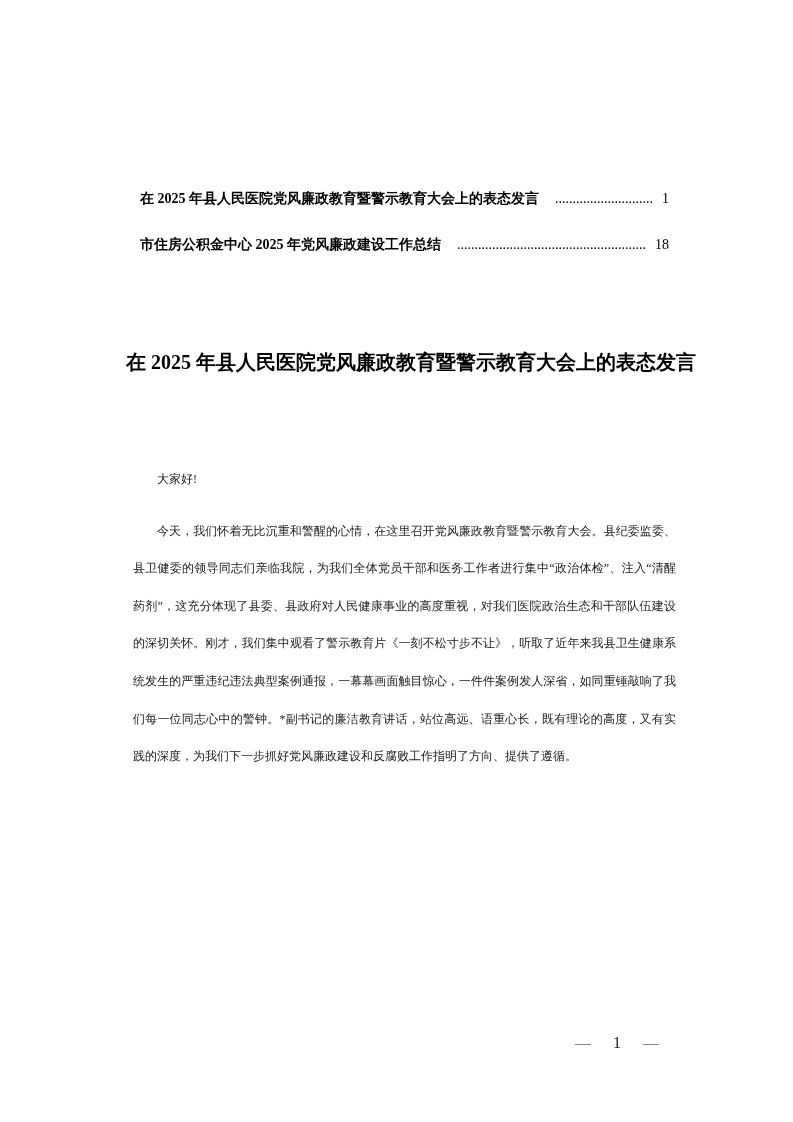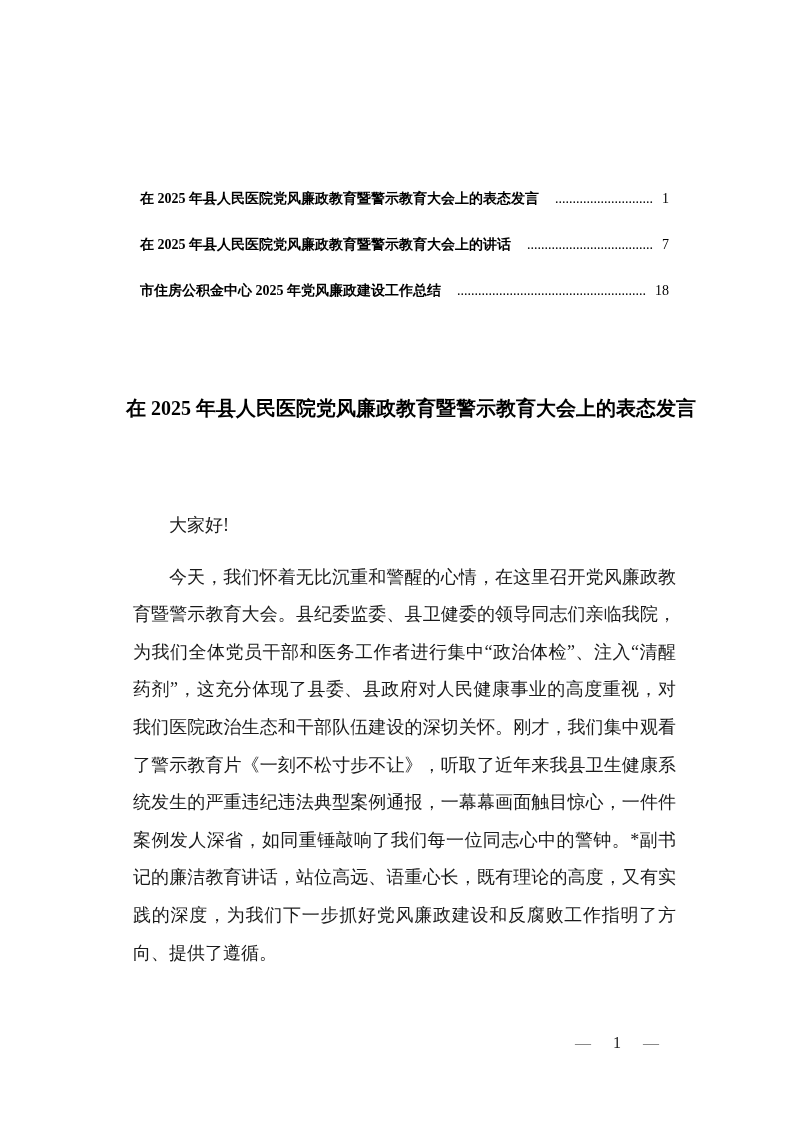--- a/index.html
+++ b/index.html
@@ -56,21 +56,21 @@
     font-size: 20px;
     font-weight: bold;
     text-align: center;
     white-space: nowrap;
     line-height: 28px;
   }
 
   
   .body-text { margin-top: 64px; }
   .body-text p {
-    font-size: 18px;
+    font-size: 12px;
     line-height: 37.6px;
     text-align: justify;
     text-indent: 2em;
     color: #1a1a1a;
   }
 
   
   .page-footer {
     position: absolute;
     right: 125px;
@@ -88,25 +88,20 @@
 <div class="page">
   <div class="content">
 
     <nav class="toc">
       <div class="toc-row">
         <span class="toc-title">在 2025 年县人民医院党风廉政教育暨警示教育大会上的表态发言</span>
         <span class="toc-leader"></span>
         <span class="toc-page">1</span>
       </div>
       <div class="toc-row">
-        <span class="toc-title">在 2025 年县人民医院党风廉政教育暨警示教育大会上的讲话</span>
-        <span class="toc-leader"></span>
-        <span class="toc-page">7</span>
-      </div>
-      <div class="toc-row">
         <span class="toc-title">市住房公积金中心 2025 年党风廉政建设工作总结</span>
         <span class="toc-leader"></span>
         <span class="toc-page">18</span>
       </div>
     </nav>
 
     <h1 class="doc-title">在 2025 年县人民医院党风廉政教育暨警示教育大会上的表态发言</h1>
 
     <div class="body-text">
       <p>大家好!</p>

